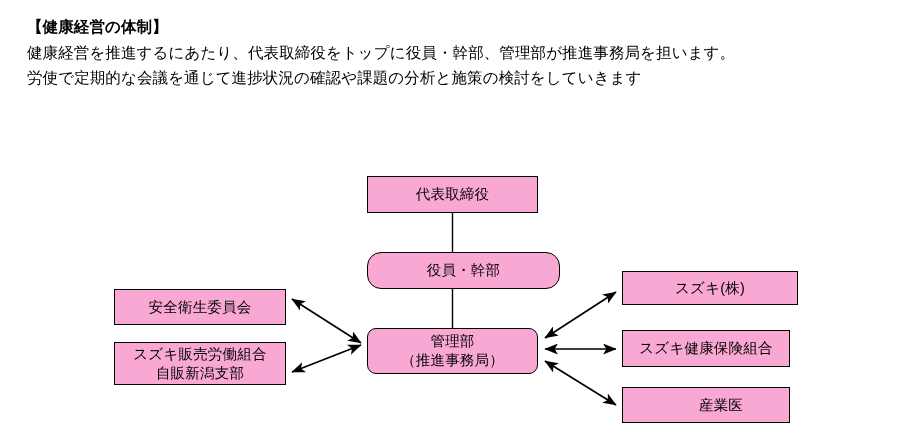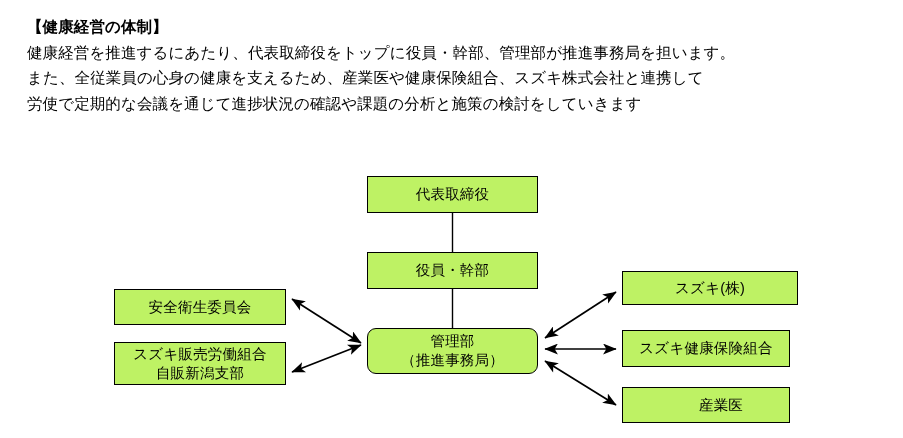--- a/index.html
+++ b/index.html
@@ -51,55 +51,54 @@
     left: 0;
     top: 0;
     width: 903px;
     height: 438px;
     pointer-events: none;
   }
   .node {
     position: absolute;
     box-sizing: border-box;
     border: 1.4px solid #000000;
-    background: #bef264;
+    background: #f9a8d4;
     display: flex;
     flex-direction: column;
     align-items: center;
     justify-content: center;
     text-align: center;
     font-size: 14.5px;
     line-height: 19px;
     letter-spacing: 0.2px;
     color: #000000;
   }
   .node .ln {
     display: block;
     white-space: nowrap;
   }
 
   
   #node-ceo        { left: 367px; top: 176px; width: 171px; height: 37px; }
-  #node-exec       { left: 367px; top: 252px; width: 171px; height: 37px; }
+  #node-exec       { left: 367px; top: 252px; width: 193px; height: 37px; border-radius: 14px; }
   #node-admin      { left: 367px; top: 328px; width: 171px; height: 46px; border-radius: 9px; }
   #node-safety     { left: 114px; top: 289px; width: 172px; height: 36px; }
   #node-union      { left: 114px; top: 342px; width: 172px; height: 43px; }
   #node-suzuki     { left: 622px; top: 271px; width: 176px; height: 34px; }
   #node-kenpo      { left: 622px; top: 330px; width: 168px; height: 37px; }
   #node-doctor     { left: 622px; top: 387px; width: 168px; height: 36px; padding-left: 30px; }
 </style>
 </head>
 <body>
 
 <div id="page">
 
   <div class="intro">
     <div class="intro-line heading">【健康経営の体制】</div>
     <div class="intro-line">健康経営を推進するにあたり、代表取締役をトップに役員・幹部、管理部が推進事務局を担います。</div>
-    <div class="intro-line">また、全従業員の心身の健康を支えるため、産業医や健康保険組合、スズキ株式会社と連携して</div>
     <div class="intro-line">労使で定期的な会議を通じて進捗状況の確認や課題の分析と施策の検討をしていきます</div>
   </div>
 
   <div class="diagram">
 
     <svg class="svg-layer" viewBox="0 0 903 438">
       <defs>
         <marker id="ah" markerWidth="9" markerHeight="9" refX="7.6" refY="3.2" orient="auto" markerUnits="strokeWidth">
           <path d="M0,0 L8,3.2 L0,6.4 L1.9,3.2 z" fill="#000000"></path>
         </marker>

